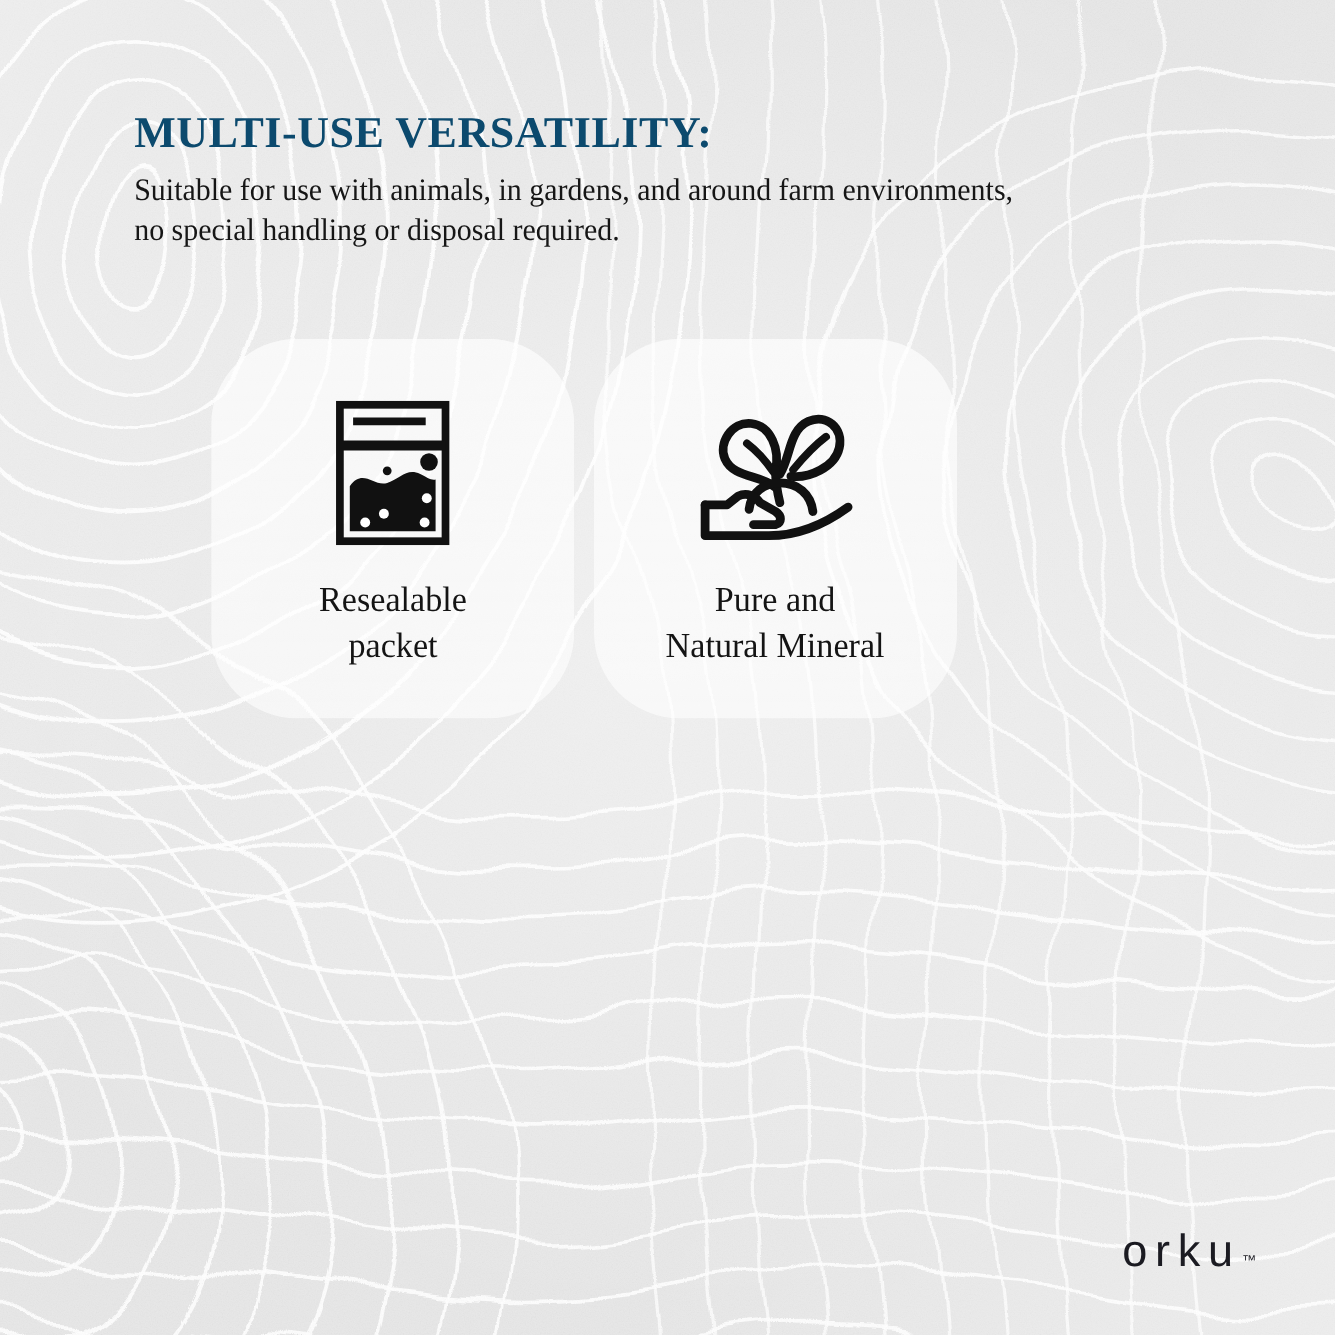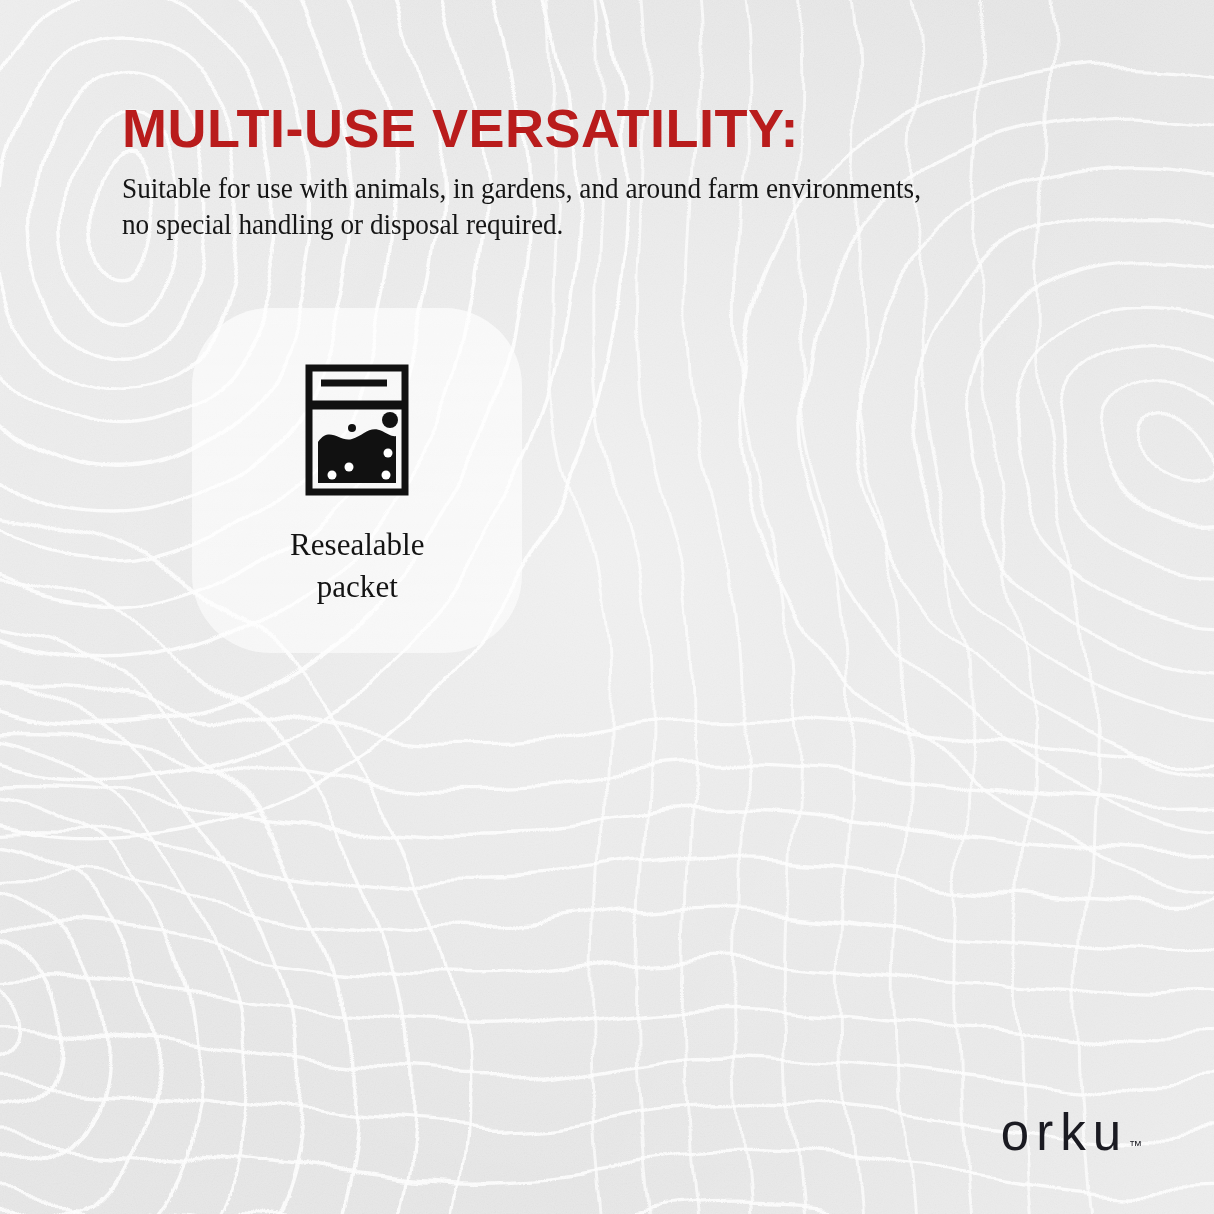--- a/index.html
+++ b/index.html
@@ -37,25 +37,25 @@
       linear-gradient(115deg, rgba(255,255,255,.30) 0%, rgba(255,255,255,0) 30%,
                       rgba(255,255,255,0) 62%, rgba(255,255,255,.26) 100%);
   }
 
   
   .content { position:absolute; inset:0; }
 
   .header { position:absolute; left:122px; top:100px; width:980px; }
 
   .title {
-    font-family:Liberation Sans, sans-serif;
+    font-family:Liberation Serif, serif;
     font-weight:700;
-    font-size:54px;
+    font-size:40px;
     letter-spacing:.5px;
-    color:#b91c1c;
+    color:#0c4a6e;
     line-height:1.06;
     white-space:nowrap;
   }
 
   .subtitle {
     margin-top:14px;
     font-family:"Liberation Serif", serif;
     font-size:28.5px;
     line-height:1.26;
     color:#161616;
@@ -118,21 +118,21 @@
   .card-label.tight { font-size:31px; line-height:1.22; }
 
   
   .logo {
     position:absolute;
     right:72px; bottom:56px;
     display:flex; align-items:flex-end;
   }
   .logo-word {
     font-family:"Liberation Sans", sans-serif;
-    font-size:51px;
+    font-size:41px;
     font-weight:300;
     letter-spacing:7px;
     color:#1b1b22;
     line-height:1;
   }
   .logo-tm {
     font-family:"Liberation Sans", sans-serif;
     font-size:13px;
     color:#1b1b22;
     margin-left:1px;
@@ -270,20 +270,41 @@
             <circle cx="84" cy="90" r="4.5" fill="#fff"></circle>
             <circle cx="82" cy="112" r="4.5" fill="#fff"></circle>
             <circle cx="45" cy="104" r="4.5" fill="#fff"></circle>
             <circle cx="28" cy="112" r="4.5" fill="#fff"></circle>
           </svg>
         </div>
         <div class="card-label">Resealable
 packet</div>
       </div>
 
+      <div class="card">
+        <div class="icon-wrap">
+          <svg width="144" height="130" viewBox="0 0 144 130" fill="none" stroke="#111" stroke-width="8" stroke-linecap="round" stroke-linejoin="round">
+
+            <path d="M72 78 C 58 66, 34 70, 26 52 C 20 38, 32 18, 50 20 C 68 22, 76 44, 72 62"></path>
+            <path d="M46 38 C 54 44, 62 52, 70 64" stroke-width="7"></path>
+
+            <path d="M76 66 C 86 50, 84 26, 102 18 C 118 11, 134 24, 130 42 C 126 60, 102 70, 86 68"></path>
+            <path d="M118 32 C 110 38, 98 50, 88 62" stroke-width="7"></path>
+
+            <path d="M72 62 C 72 76, 74 84, 76 92"></path>
+
+            <path d="M48 98 C 50 82, 62 74, 76 74 C 92 74, 104 84, 106 100"></path>
+
+            <path d="M8 94 L28 94 L38 86 C 46 82, 54 86, 58 92 L72 100 C 78 104, 78 110, 72 112 L52 112"></path>
+            <path d="M8 94 L8 122 L66 122 C 92 122, 116 112, 138 96"></path>
+          </svg>
+        </div>
+        <div class="card-label">Pure and
+Natural Mineral</div>
+      </div>
 
 
 
     </div>
 
     <div class="logo">
       <span class="logo-word">orku</span>
       <span class="logo-tm">™</span>
     </div>
 

